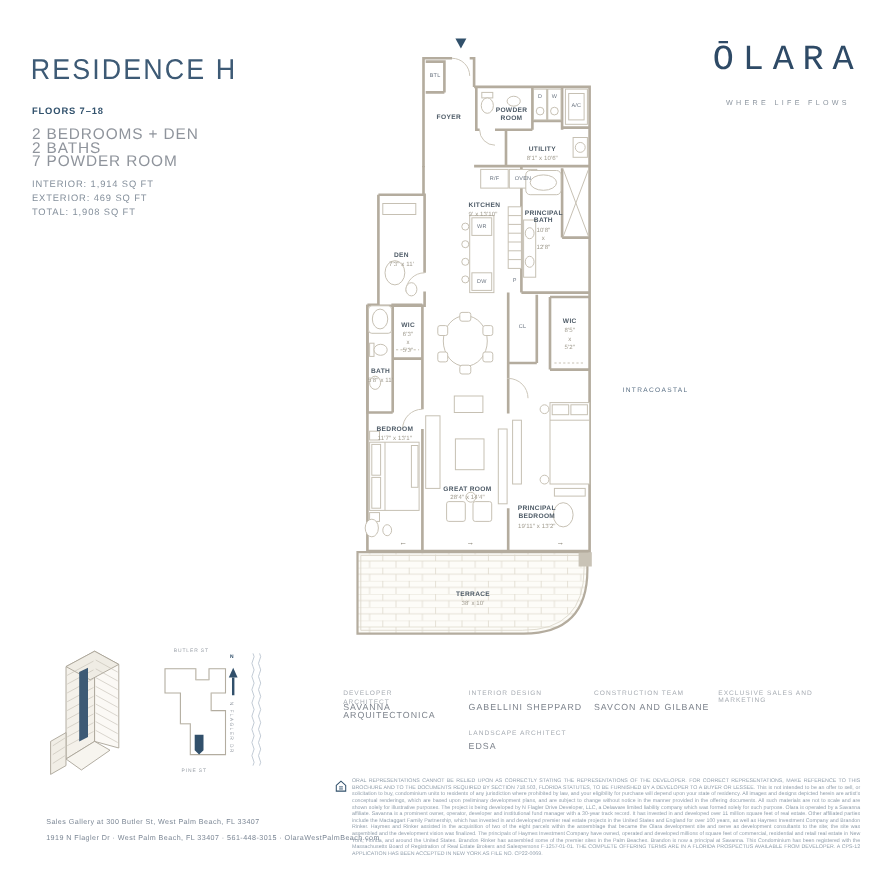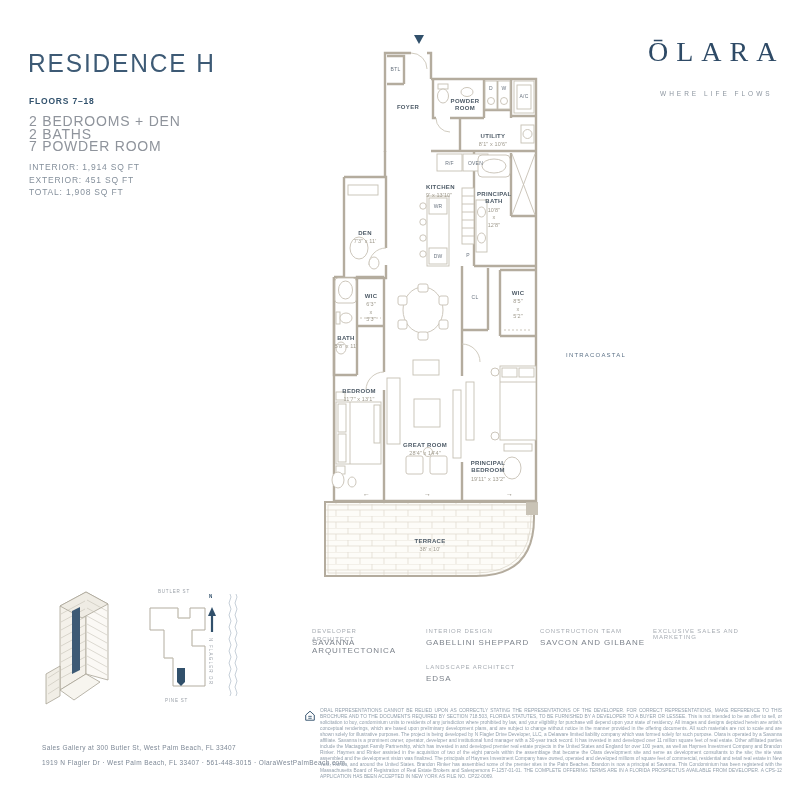--- a/index.html
+++ b/index.html
@@ -6,21 +6,21 @@
   body{width:800px;height:800px;background:#fff;position:relative;overflow:hidden;
        font-family:"Liberation Sans",sans-serif;color:#4d5a66}
   .abs{position:absolute}
   
   .title{position:absolute;left:28px;top:48px;font-size:26px;font-weight:400;color:#3d5a75;
          letter-spacing:2px;transform:scaleX(.94);transform-origin:left;white-space:nowrap}
   .floors{position:absolute;left:29px;top:96px;font-size:8.5px;font-weight:bold;color:#33536e;letter-spacing:.8px}
   .feat{position:absolute;left:29px;top:115px;font-size:14px;color:#8f949c;letter-spacing:.8px;line-height:12.5px}
   .areas{position:absolute;left:29px;top:161px;font-size:8.5px;color:#85909c;letter-spacing:.8px;line-height:12.5px}
   
-  .logo{position:absolute;left:648px;top:36px;font-family:Liberation Serif, serif;font-size:28px;
+  .logo{position:absolute;left:648px;top:36px;font-family:Liberation Mono, monospace;font-size:32px;
         color:#2e4a66;letter-spacing:8px;white-space:nowrap}
   .tagline{position:absolute;left:660px;top:90px;font-size:6.5px;color:#8d96a0;letter-spacing:3px;white-space:nowrap}
   
   .rl{position:absolute;text-align:center;color:#4d5a66;font-weight:bold;font-size:6px;
       letter-spacing:.3px;line-height:7.5px;white-space:pre-line}
   .rl .dim{display:block;font-weight:normal;color:#a09b8e;font-size:5.5px;letter-spacing:.1px;margin-top:1px;white-space:pre-line}
   .sm{position:absolute;text-align:center;color:#6a7480;font-size:5px;letter-spacing:.2px;line-height:6px;white-space:pre-line}
   .arrow-ch{position:absolute;font-size:7px;color:#8c8678}
   .intra{position:absolute;left:558px;top:352px;width:76px;text-align:center;font-size:6px;color:#5d7287;letter-spacing:1.2px}
   
@@ -41,21 +41,21 @@
 
 <div class="title">RESIDENCE H</div>
 <div class="floors">FLOORS 7–18</div>
 <div class="feat">
   <div>2 BEDROOMS + DEN</div>
   <div>2 BATHS</div>
   <div>7 POWDER ROOM</div>
 </div>
 <div class="areas">
   <div>INTERIOR: 1,914 SQ FT</div>
-  <div>EXTERIOR: 451 SQ FT</div>
+  <div>EXTERIOR: 469 SQ FT</div>
   <div>TOTAL: 1,908 SQ FT</div>
 </div>
 
 <div class="logo">ŌLARA</div>
 <div class="tagline">WHERE LIFE FLOWS</div>
 
 <svg class="abs" style="left:320px;top:28px" width="230" height="560" viewBox="320 28 230 560">
   <defs>
     <pattern id="brick" patternUnits="userSpaceOnUse" width="24" height="12">
       <path d="M0 0H24 M0 6H24 M12 0V6 M0 6V12 M24 6V12" stroke="#ded9cd" stroke-width="0.7" fill="none"></path>

